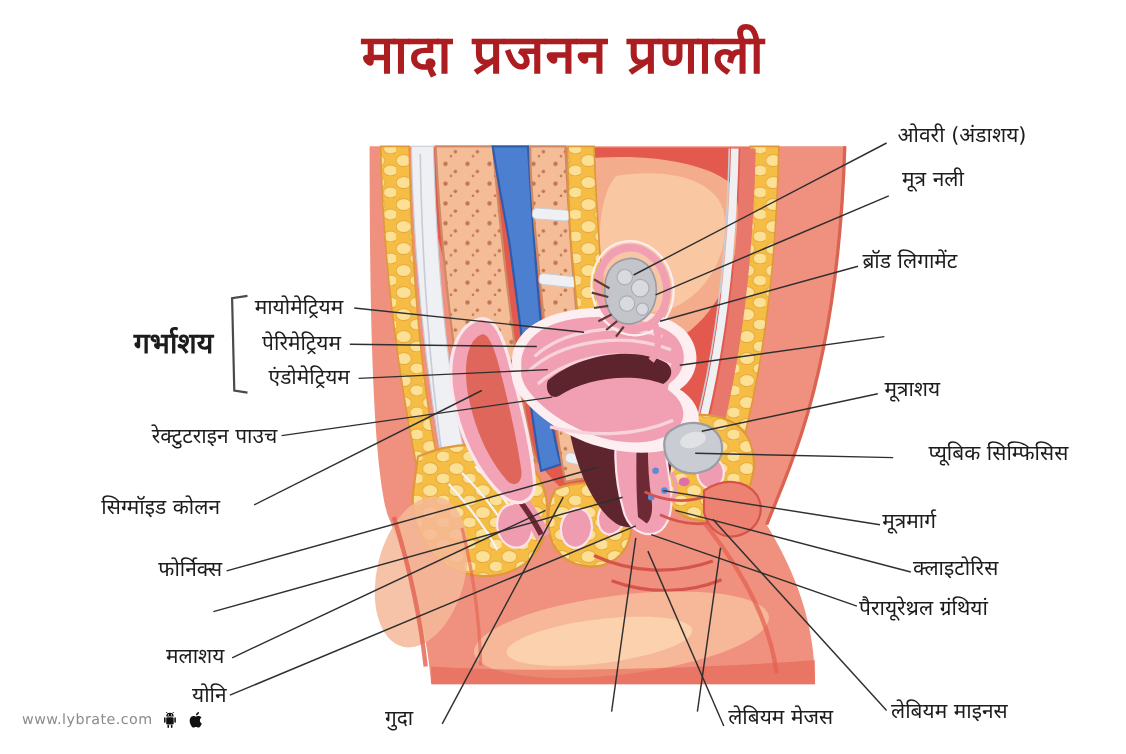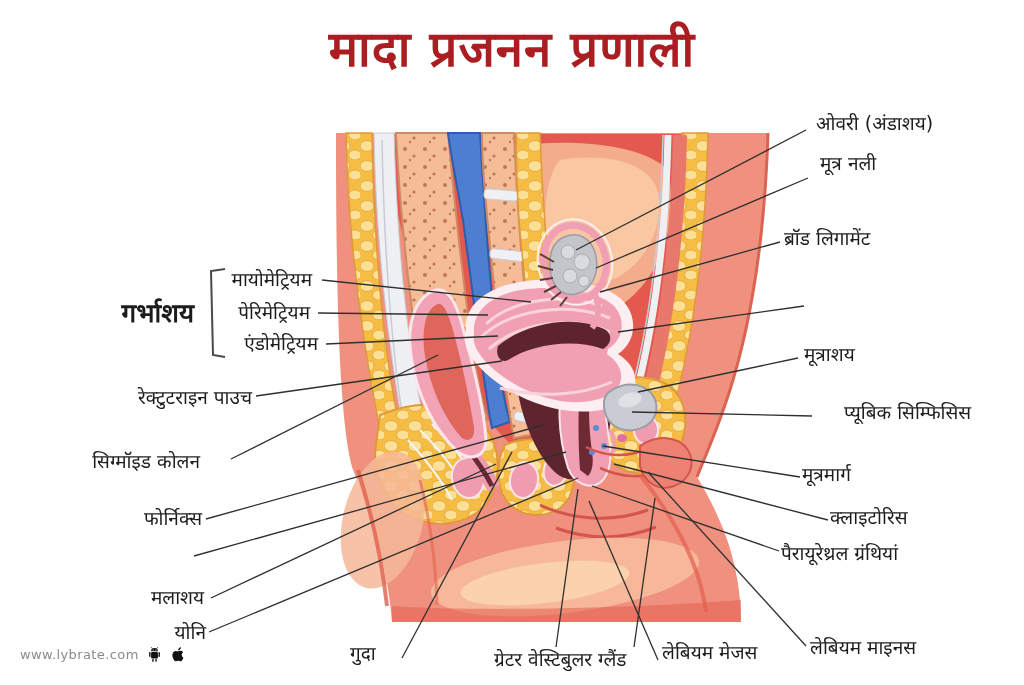--- a/index.html
+++ b/index.html
@@ -200,21 +200,20 @@
   <div class="lbl" id="l-ovary">ओवरी (अंडाशय)</div>
   <div class="lbl" id="l-ureter">मूत्र नली</div>
   <div class="lbl" id="l-broad">ब्रॉड लिगामेंट</div>
   <div class="lbl" id="l-bladder">मूत्राशय</div>
   <div class="lbl" id="l-pubic">प्यूबिक सिम्फिसिस</div>
   <div class="lbl" id="l-urethra">मूत्रमार्ग</div>
   <div class="lbl" id="l-clitoris">क्लाइटोरिस</div>
   <div class="lbl" id="l-para">पैरायूरेथ्रल ग्रंथियां</div>
   <div class="lbl" id="l-labmin">लेबियम माइनस</div>
   <div class="lbl" id="l-labmaj">लेबियम मेजस</div>
-  <div class="lbl" id="l-vest">ग्रेटर वेस्टिबुलर ग्लैंड</div>
   <div class="lbl" id="l-anus">गुदा</div>
   <div class="lbl big" id="l-uterus">गर्भाशय</div>
   <div class="lbl" id="l-myo">मायोमेट्रियम</div>
   <div class="lbl" id="l-peri">पेरिमेट्रियम</div>
   <div class="lbl" id="l-endo">एंडोमेट्रियम</div>
   <div class="lbl" id="l-rectout">रेक्टुटराइन पाउच</div>
   <div class="lbl" id="l-sigmoid">सिग्मॉइड कोलन</div>
   <div class="lbl" id="l-fornix">फोर्निक्स</div>
   <div class="lbl" id="l-rectum">मलाशय</div>
   <div class="lbl" id="l-vagina">योनि</div>

